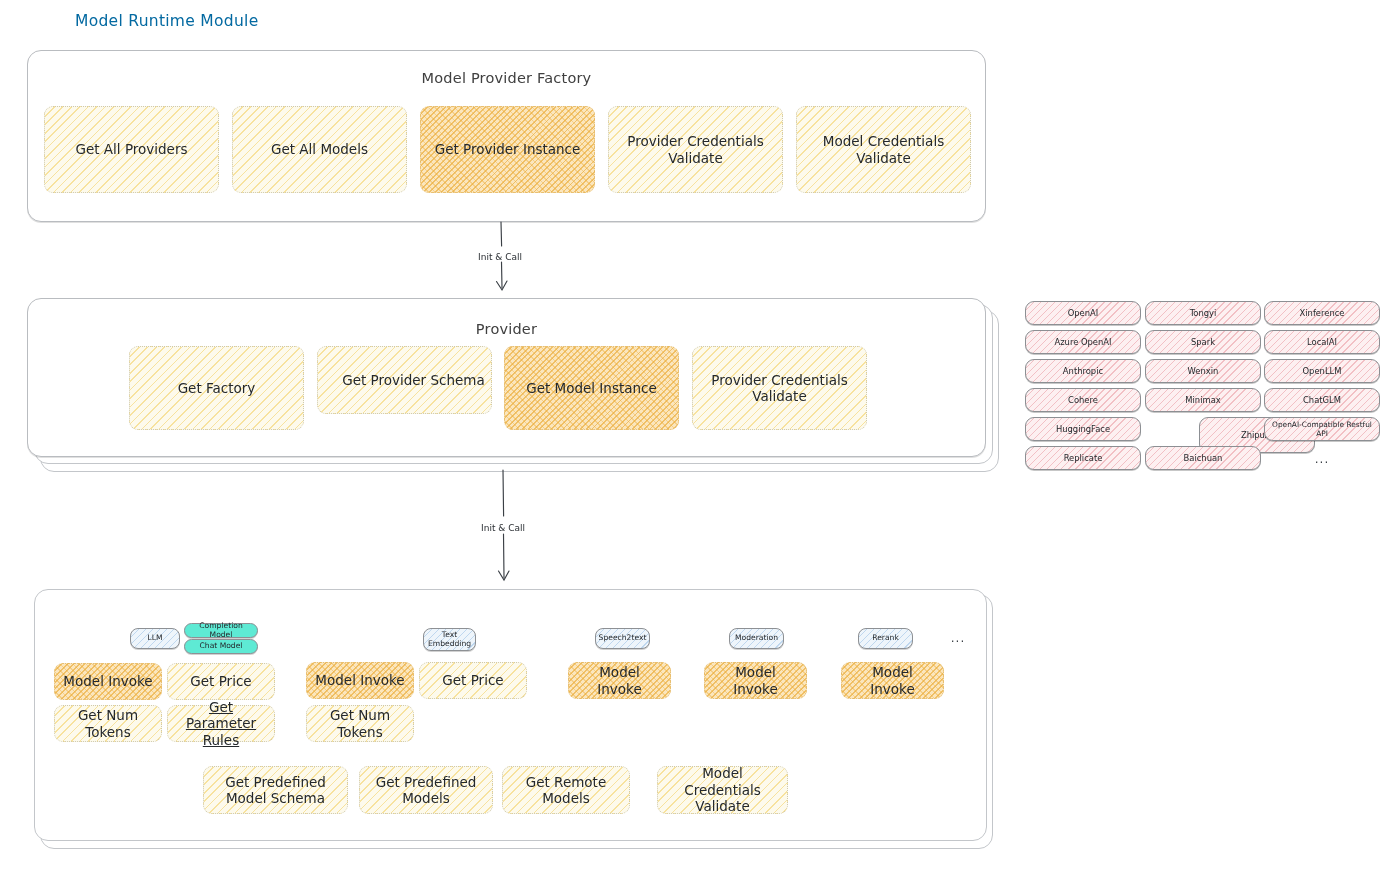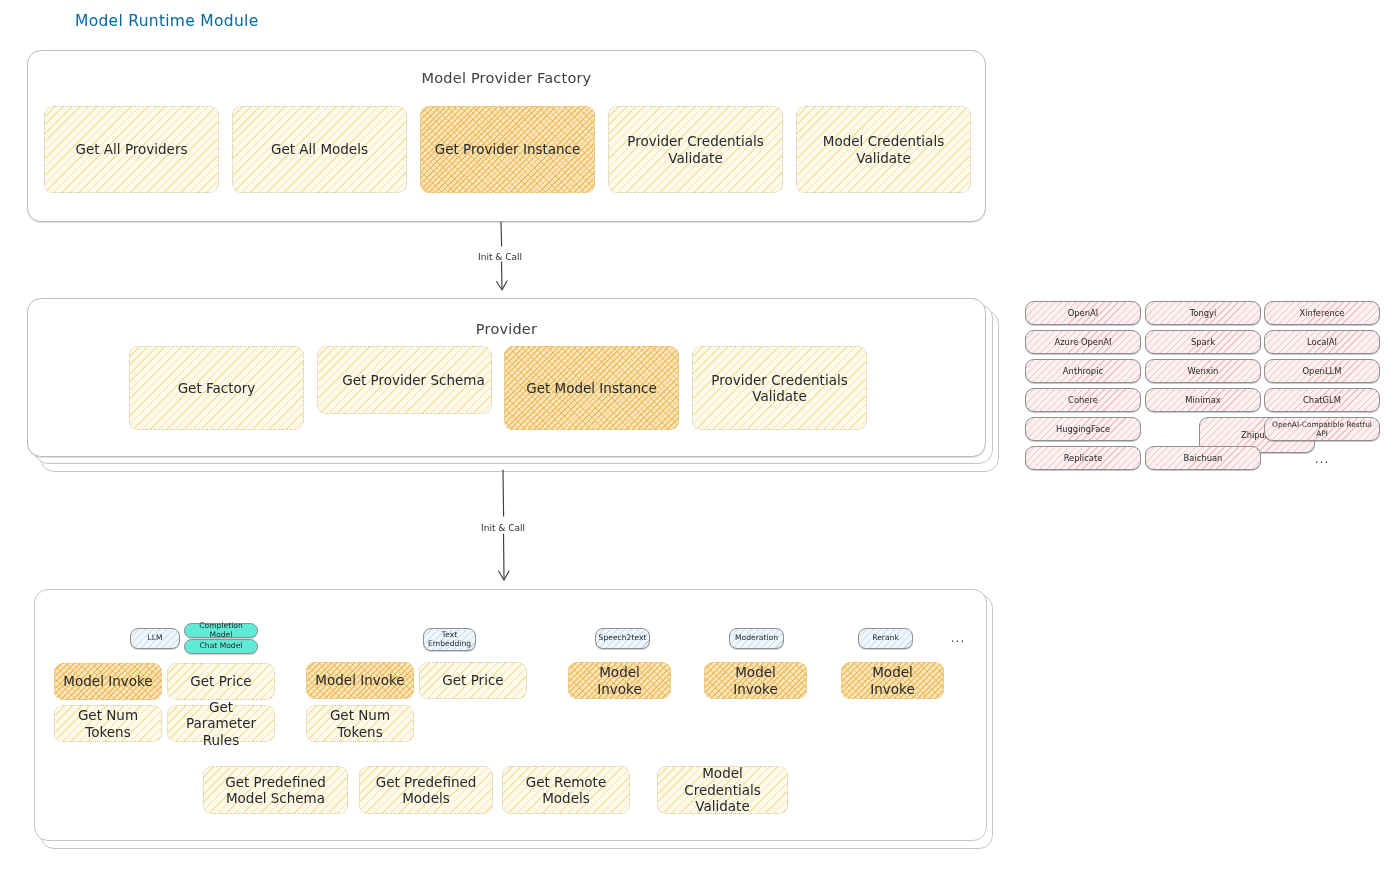--- a/index.html
+++ b/index.html
@@ -194,21 +194,21 @@
 
   <div class="panel-stack" style="left:40px;top:594px;width:951px;height:253px;"></div>
   <div class="panel-stack" style="left:34px;top:589px;width:951px;height:250px;"></div>
 
   <div class="badge" style="left:130px;top:628px;width:50px;height:21px;">LLM</div>
   <div class="badge plain" style="left:184px;top:623px;width:74px;height:15px;">Completion Model</div>
   <div class="badge plain" style="left:184px;top:639px;width:74px;height:15px;">Chat Model</div>
   <div class="node hl" style="left:54px;top:663px;width:108px;height:37px;">Model Invoke</div>
   <div class="node" style="left:167px;top:663px;width:108px;height:37px;">Get Price</div>
   <div class="node" style="left:54px;top:705px;width:108px;height:37px;">Get Num Tokens</div>
-  <div class="node" style="left:167px;top:705px;width:108px;height:37px;">Get Parameter Rules</div>
+  <div class="node" style="left:167px;top:705px;width:108px;height:37px;text-decoration:underline;">Get Parameter Rules</div>
 
   <div class="badge" style="left:379px;top:628px;width:53px;height:23px;margin-left:44px;">Text Embedding</div>
   <div class="node hl" style="left:306px;top:662px;width:108px;height:37px;">Model Invoke</div>
   <div class="node" style="left:419px;top:662px;width:108px;height:37px;">Get Price</div>
   <div class="node" style="left:306px;top:705px;width:108px;height:37px;">Get Num Tokens</div>
 
   <div class="badge" style="left:595px;top:628px;width:55px;height:21px;">Speech2text</div>
   <div class="node hl" style="left:568px;top:662px;width:103px;height:37px;">Model Invoke</div>
 
   <div class="badge" style="left:729px;top:628px;width:55px;height:21px;">Moderation</div>

